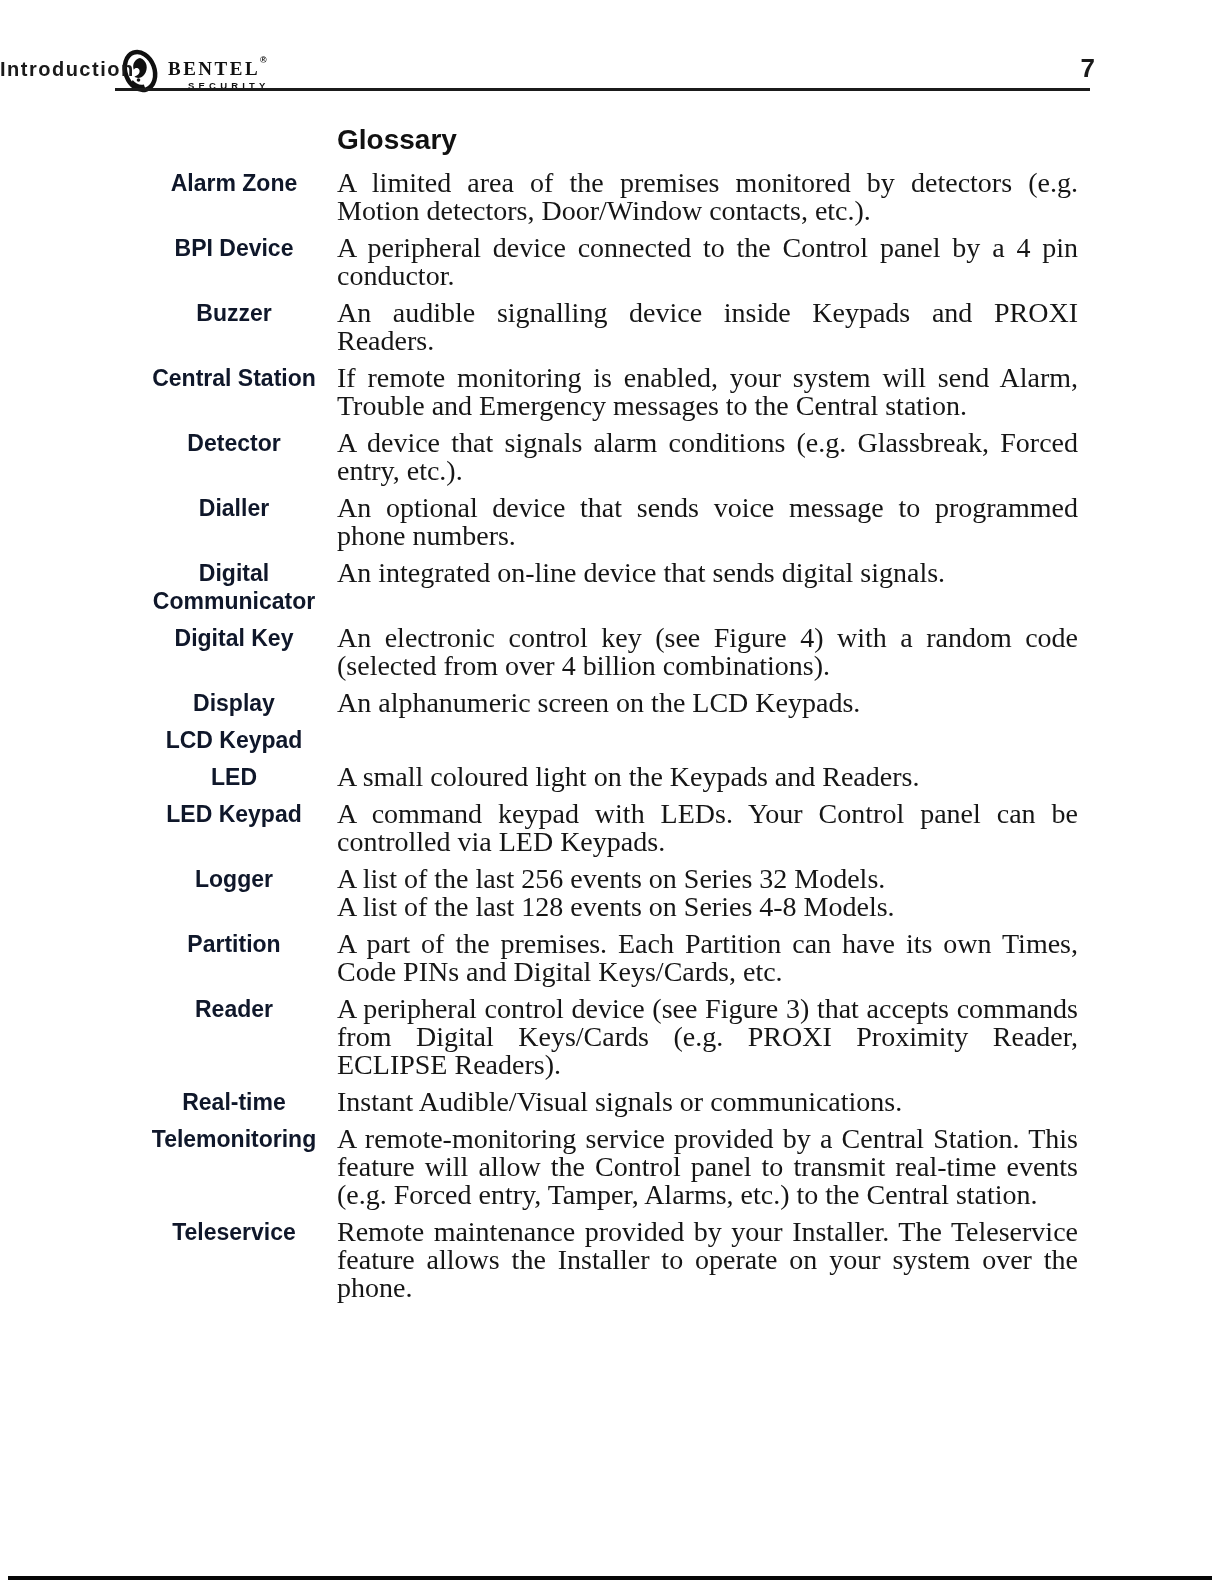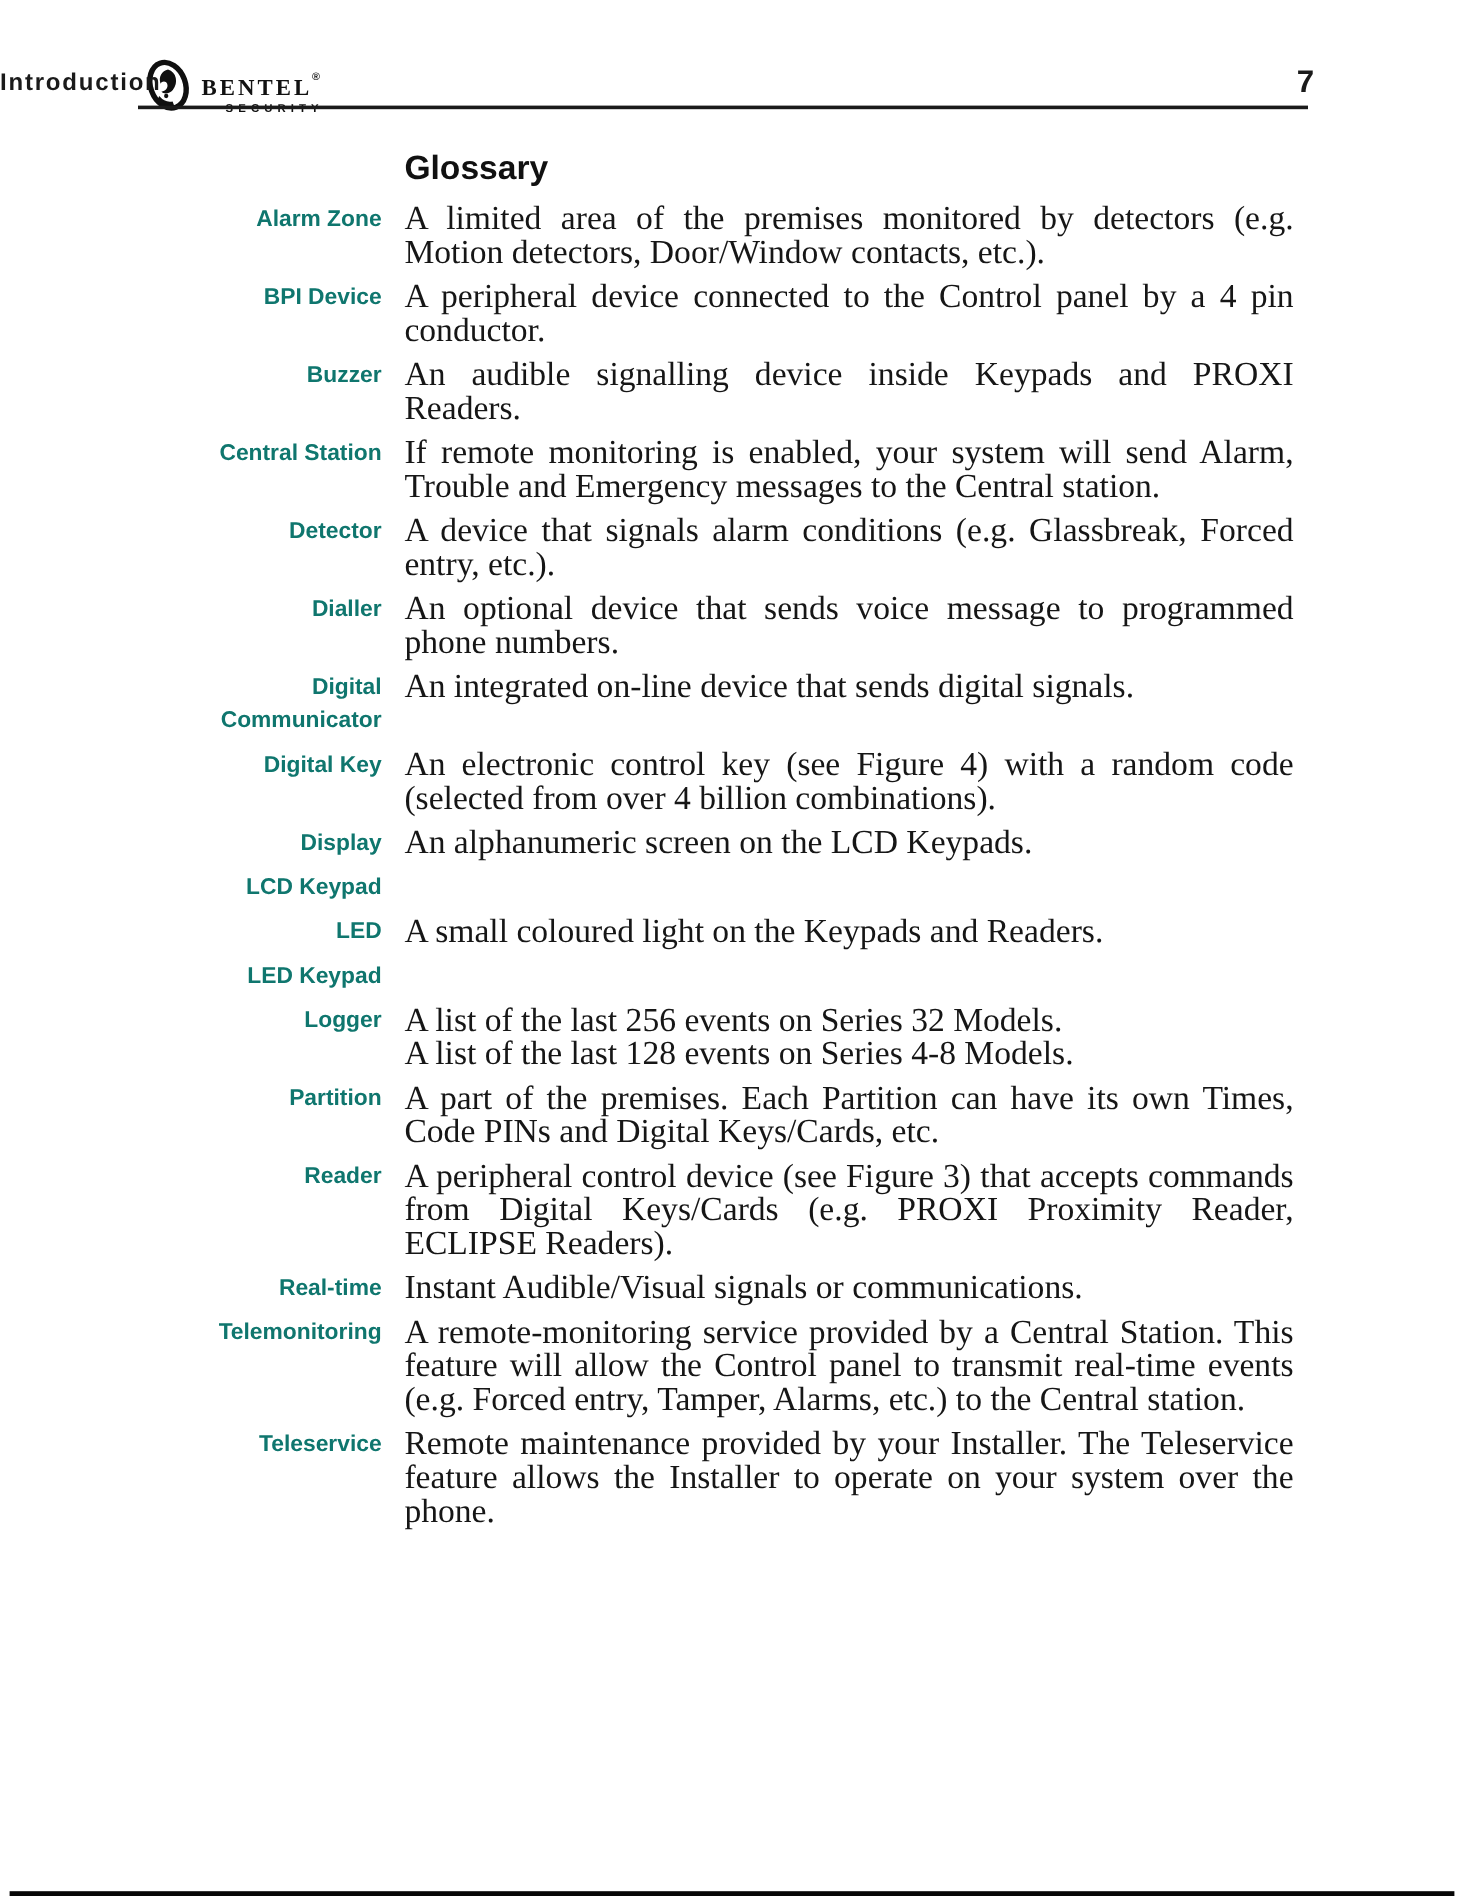--- a/index.html
+++ b/index.html
@@ -8,21 +8,21 @@
     width:1220px; height:1583px;
     background:#ffffff;
     color:#1a1a1a;
     font-family:"Liberation Serif", serif;
     overflow:hidden;
   }
 
   
   .logo {
     position:absolute; left:117px; top:47px;
-    display:flex; align-items:flex-end;
+    display:flex; align-items:center;
   }
   .logo-emblem { width:46px; height:48px; }
   .logo-text { margin-left:5px; margin-top:4px; line-height:1; }
   .brand-row { white-space:nowrap; }
   .brand {
     font-family:"Liberation Serif", serif;
     font-weight:bold; font-size:19px; letter-spacing:2.5px; color:#111;
   }
   .reg { font-family:"Liberation Sans", sans-serif; font-size:9px; font-weight:bold;
          vertical-align:12px; color:#111; }
@@ -56,25 +56,25 @@
   }
   .glossary-list {
     position:absolute; left:115px; top:169px; width:963px;
   }
   .entry {
     display:grid; grid-template-columns:222px 1fr;
     margin-bottom:9px;
   }
   .term {
     font-family:"Liberation Sans", sans-serif;
-    font-weight:bold; font-size:19px; line-height:28px;
-    text-align:right;
+    font-weight:bold; font-size:23px; line-height:28px;
+    text-align:center;
     padding-right:19px; padding-left:35px;
     box-sizing:border-box;
-    color:#0f766e;
+    color:#0f172a;
   }
   .definition { font-size:28px; line-height:28px; color:#161616; }
   .definition .line { text-align:justify; }
 
   
   .bottom-bar {
     position:absolute; left:8px; top:1576px; width:1204px; height:4px;
     background:#060606;
   }
   .print-marks {
@@ -183,20 +183,23 @@
 
     <div class="entry">
       <div class="term">LED</div>
       <div class="definition">
           <div class="line">A small coloured light on the Keypads and Readers.</div>
         </div>
     </div>
 
     <div class="entry">
       <div class="term">LED Keypad</div>
+      <div class="definition">
+          <div class="line">A command keypad with LEDs. Your Control panel can be controlled via LED Keypads.</div>
+        </div>
     </div>
 
     <div class="entry">
       <div class="term">Logger</div>
       <div class="definition">
           <div class="line">A list of the last 256 events on Series 32 Models.</div>
           <div class="line">A list of the last 128 events on Series 4-8 Models.</div>
         </div>
     </div>
 

